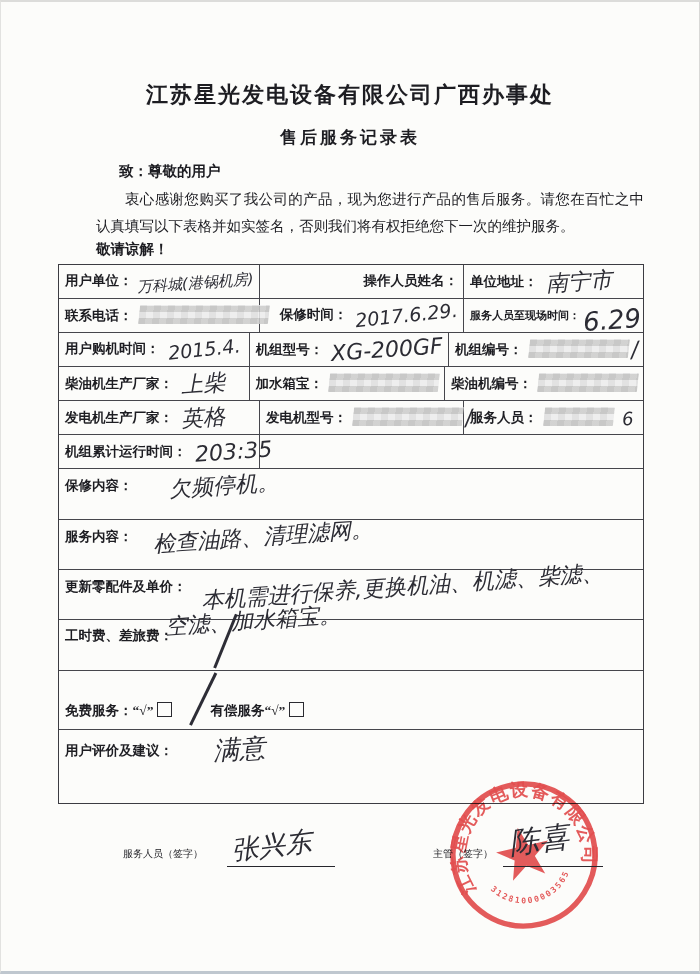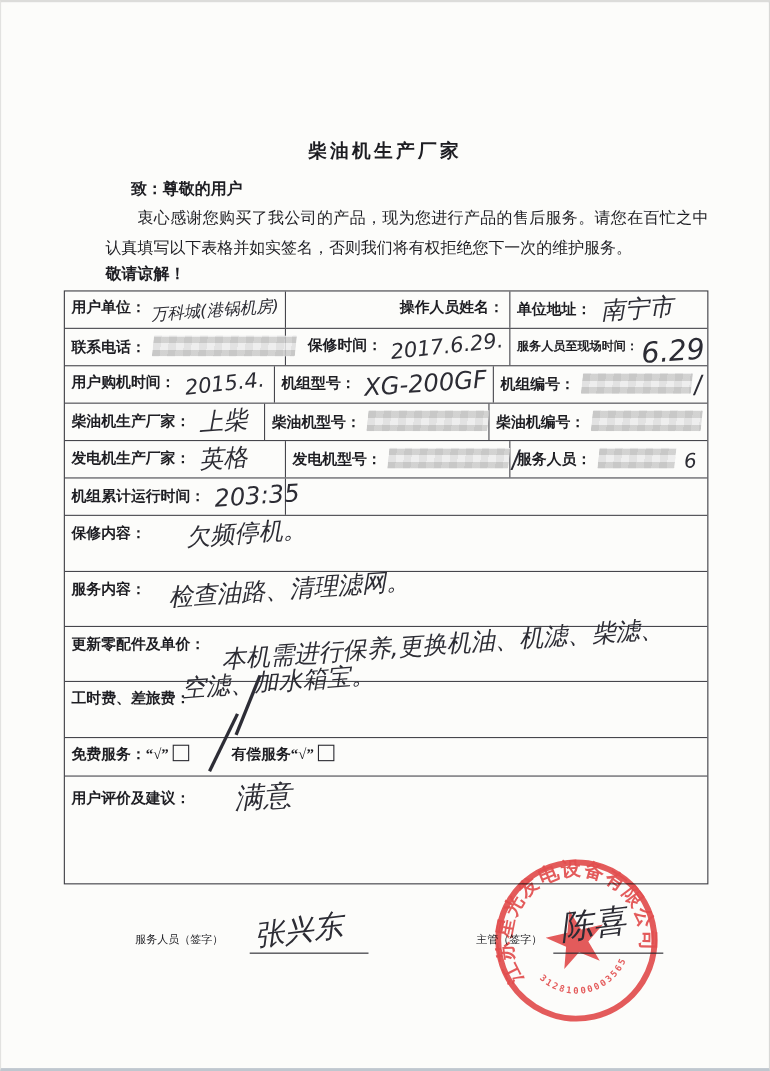--- a/index.html
+++ b/index.html
@@ -21,21 +21,21 @@
   .closing{position:absolute;top:238px;left:95px;font-size:14.5px;font-weight:700;}
 
   .form-table{position:absolute;left:57px;top:262px;width:586px;height:540px;
     border:1.5px solid #3c3c42;box-sizing:border-box;background:transparent;}
   .row{display:flex;border-bottom:1px solid #46464c;box-sizing:border-box;overflow:visible;}
   .row:last-child{border-bottom:none;}
   .cell{position:relative;box-sizing:border-box;border-right:1px solid #46464c;
     padding:6px 5px 0 6px;overflow:visible;white-space:nowrap;}
   .c1{width:201px;} .c2{width:204px;text-align:right;} .c3{flex:1;border-right:none;}
   .full{flex:1;border-right:none;}
-  .h34{height:34px;} .h51{height:51px;} .h50{height:50px;} .h35{height:35px;} .h97{height:97px;}
+  .h34{height:34px;} .h51{height:51px;} .h50{height:50px;} .h35{height:35px;margin-top:24px;} .h97{height:97px;}
   .lbl{font-weight:700;font-size:13.5px;}
   .lbl-sm{font-weight:700;font-size:11px;}
 
   .hw{display:inline-block;font-family:"DejaVu Sans",sans-serif;font-style:italic;
     color:#2c2c34;font-size:18px;margin-left:8px;transform:rotate(-4deg);
     vertical-align:-3px;line-height:1;}
   .hw-big{font-size:22px;}
   .hw-huge{font-size:26px;}
   .hw-date{font-size:19px;transform:rotate(-6deg);}
   .hw-abs{position:absolute;}
@@ -60,21 +60,22 @@
     color:#2c2c34;transform:rotate(-7deg);z-index:6;}
 
   .stamp{position:absolute;left:445px;top:775px;width:156px;height:156px;
     transform:rotate(-13deg);opacity:.9;mix-blend-mode:multiply;z-index:5;}
 </style>
 </head>
 <body>
 
 <div class="page">
 
-  <div class="doc-subtitle">柴油机生产厂家</div>
+  <div class="doc-title">江苏星光发电设备有限公司广西办事处</div>
+  <div class="doc-subtitle">售后服务记录表</div>
   <div class="salutation">致：尊敬的用户</div>
   <div class="intro">衷心感谢您购买了我公司的产品，现为您进行产品的售后服务。请您在百忙之中认真填写以下表格并如实签名，否则我们将有权拒绝您下一次的维护服务。</div>
   <div class="closing">敬请谅解！</div>
 
   <div class="form-table">
 
     <div class="row h34">
       <div class="cell c1">
         <span class="lbl">用户单位：</span><span class="hw" style="font-size:15px;margin-left:4px">万科城(港锅机房)</span>
       </div>
@@ -108,21 +109,21 @@
       <div class="cell c3">
         <span class="lbl">机组编号：</span><span class="mosaic m-100"></span><span class="hw hw-big" style="margin-left:2px">/</span>
       </div>
     </div>
 
     <div class="row h34">
       <div class="cell c1">
         <span class="lbl">柴油机生产厂家：</span><span class="hw hw-big">上柴</span>
       </div>
       <div class="cell c2">
-        <span class="lbl">柴油机型号：</span><span class="mosaic m-110"></span>
+        <span class="lbl">加水箱宝：</span><span class="mosaic m-110"></span>
       </div>
       <div class="cell c3">
         <span class="lbl">柴油机编号：</span><span class="mosaic m-100"></span>
       </div>
     </div>
 
     <div class="row h34">
       <div class="cell c1">
         <span class="lbl">发电机生产厂家：</span><span class="hw hw-big">英格</span>
       </div>

